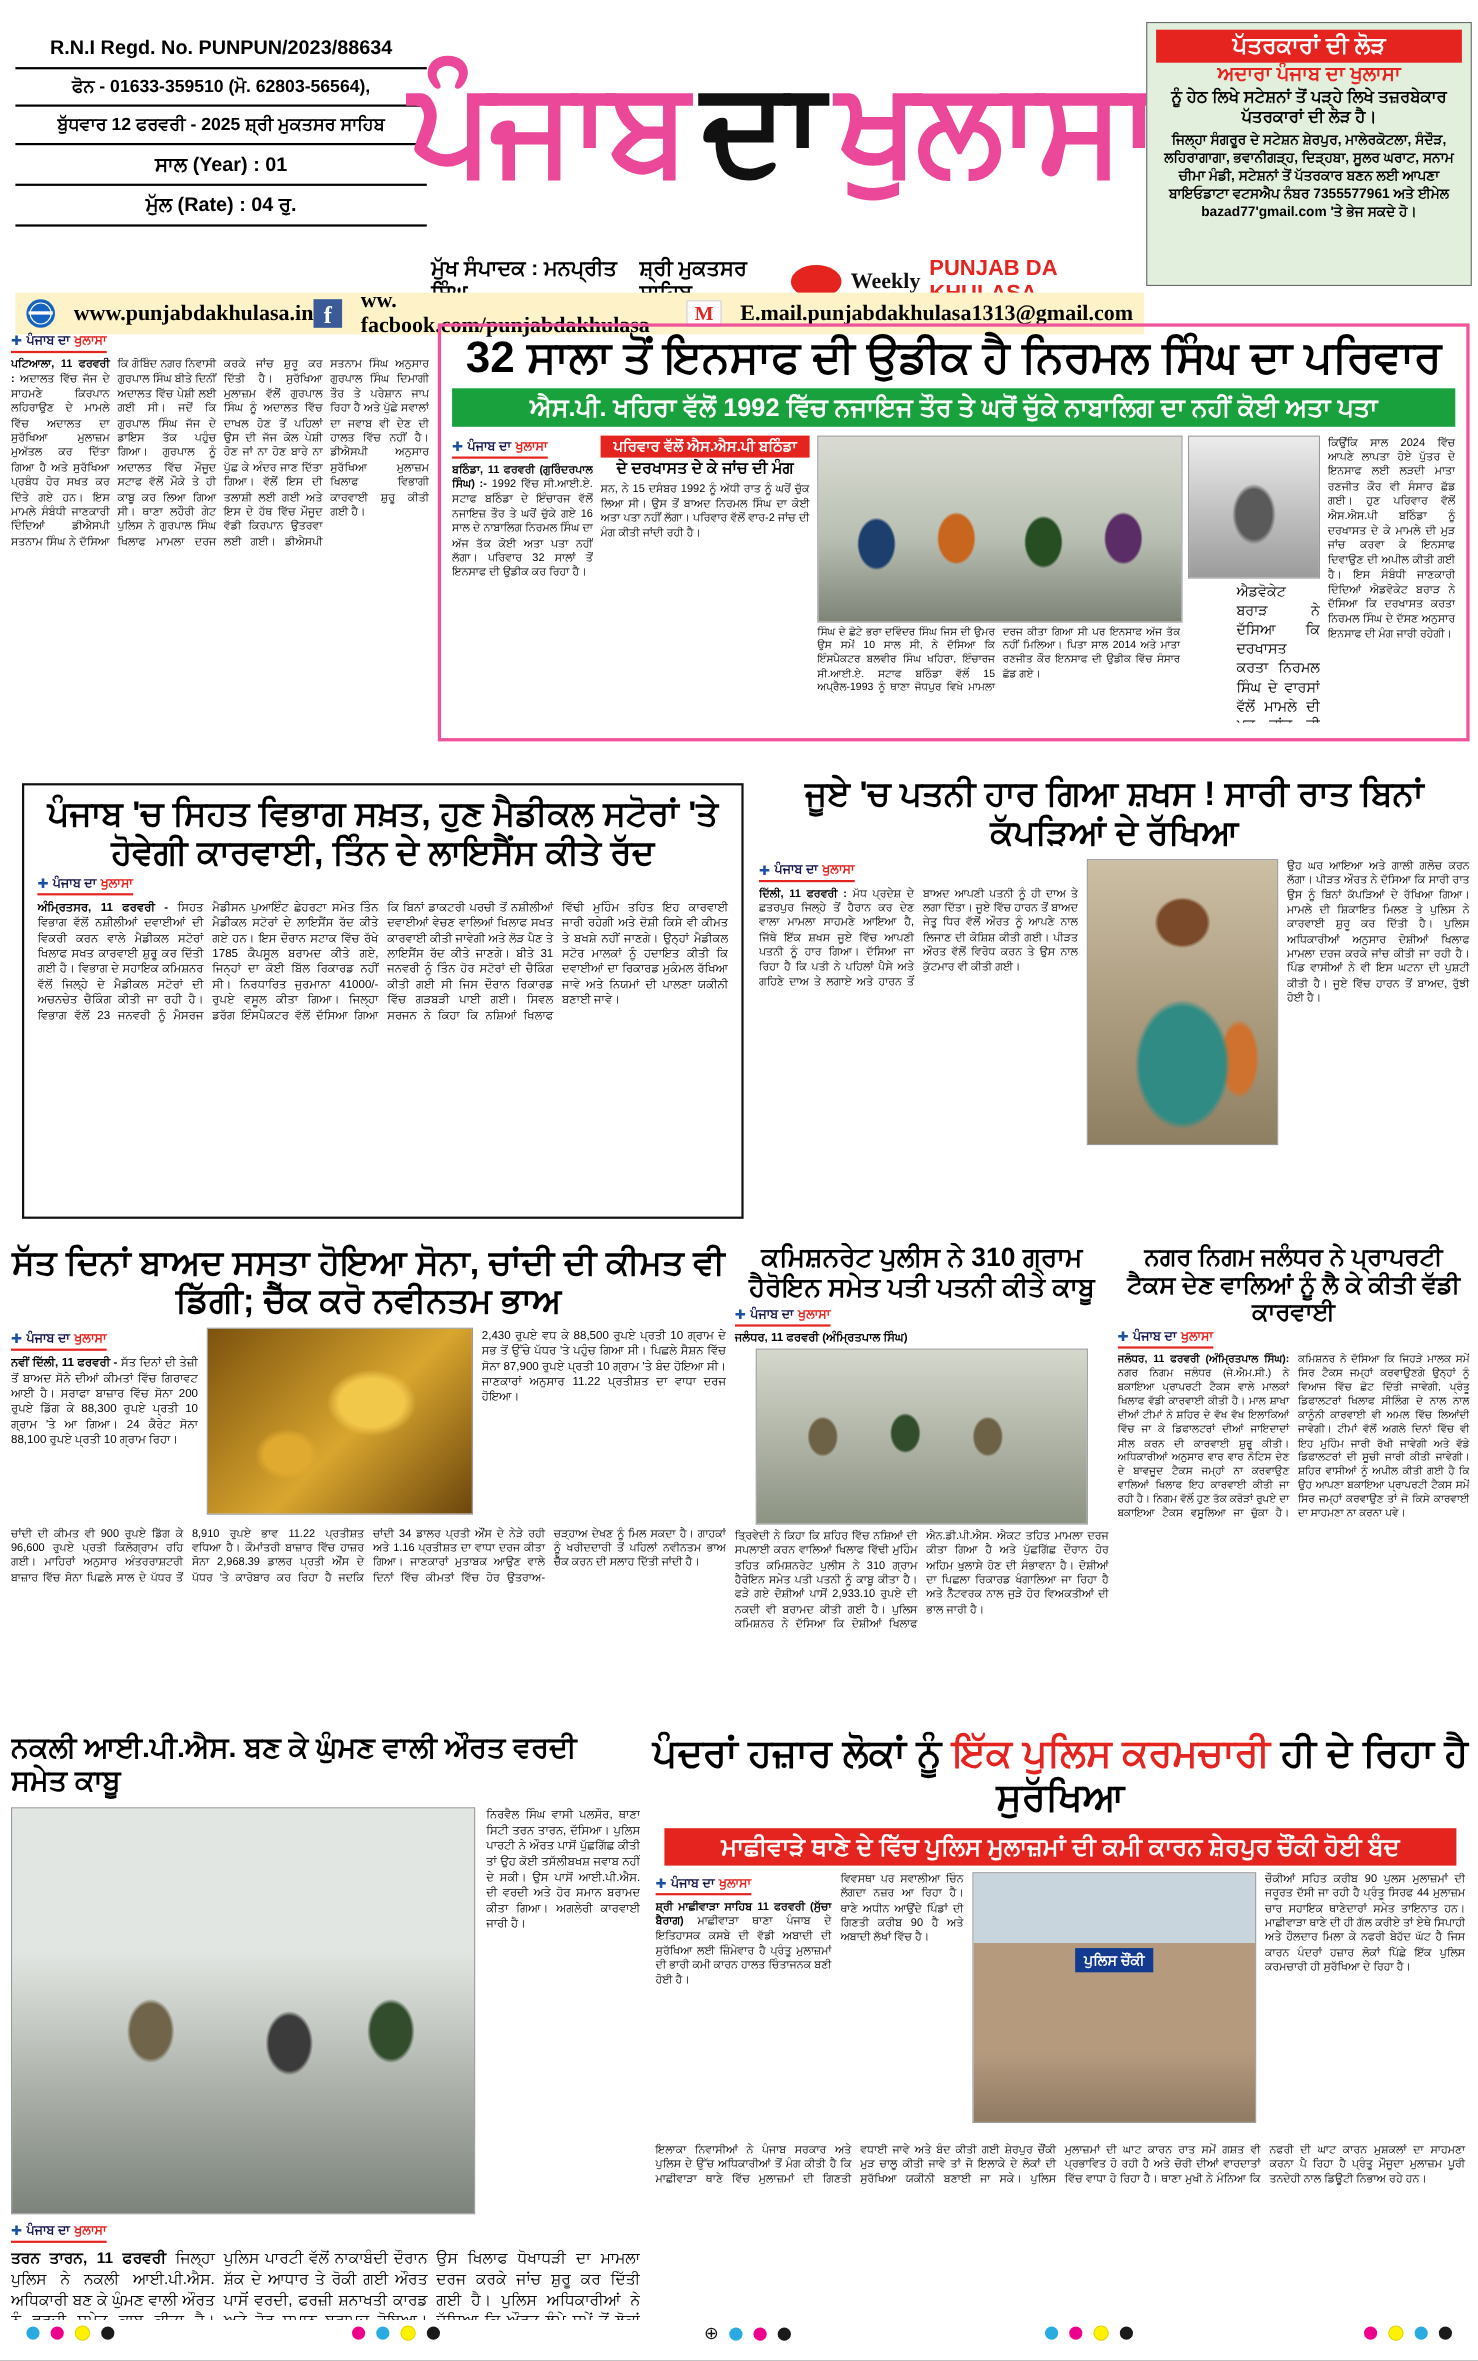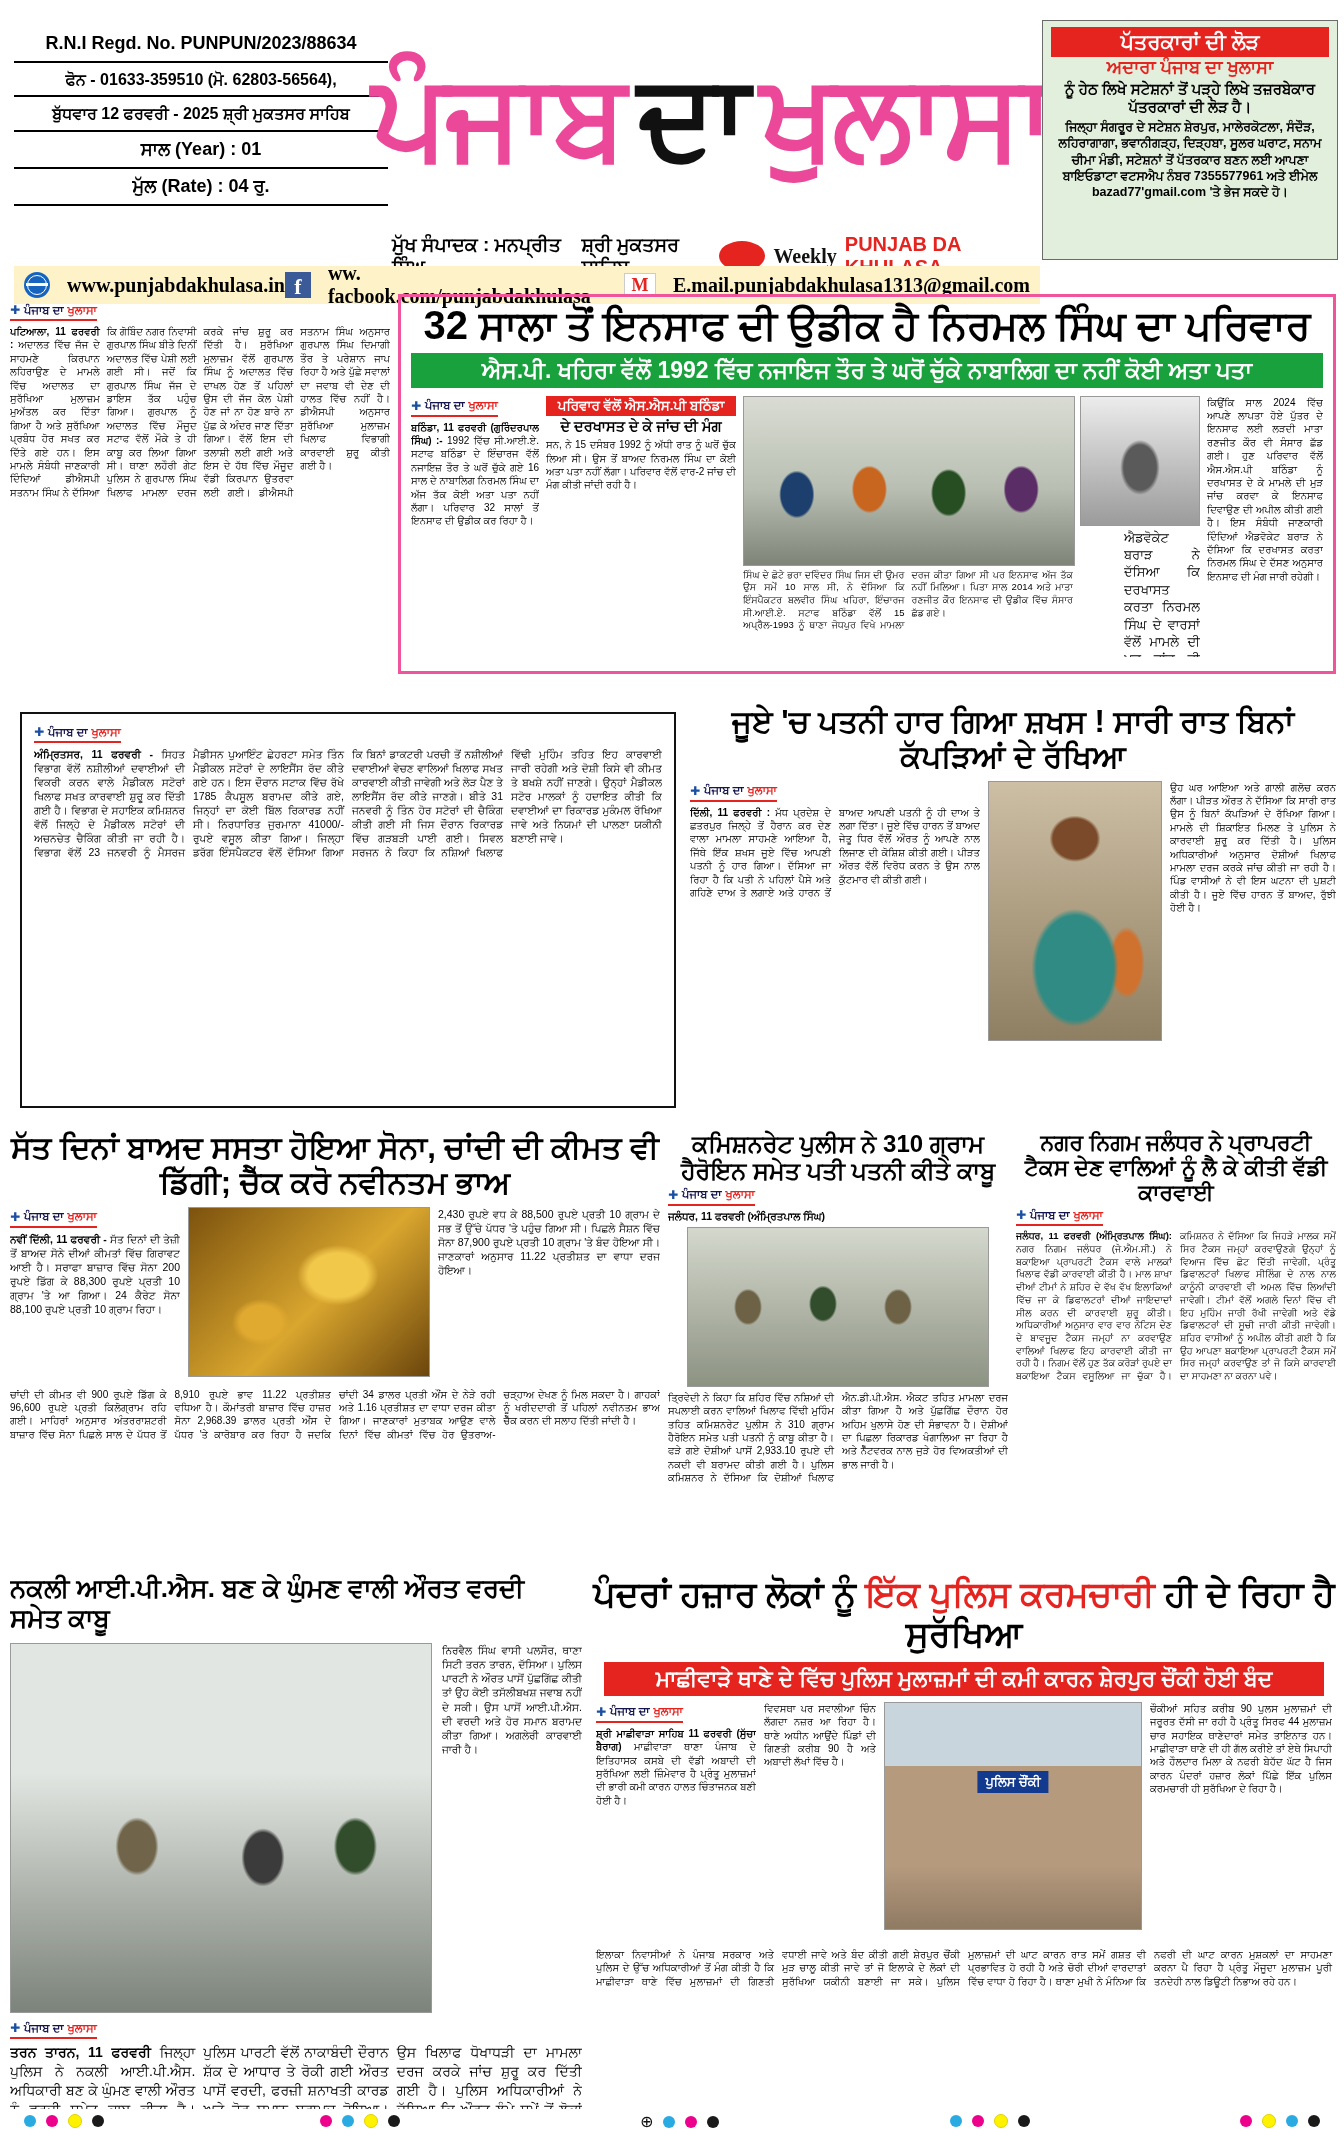--- a/index.html
+++ b/index.html
@@ -175,20 +175,21 @@
         <div class="photo ph-portrait" style="width:118px;height:128px;border:1px solid #999;"></div>
         <div class="cols" style="font-size:13px;height:128px;margin-top:3px;margin-left:44px;">ਐਡਵੋਕੇਟ ਬਰਾੜ ਨੇ ਦੱਸਿਆ ਕਿ ਦਰਖਾਸਤ ਕਰਤਾ ਨਿਰਮਲ ਸਿੰਘ ਦੇ ਵਾਰਸਾਂ ਵੱਲੋਂ ਮਾਮਲੇ ਦੀ ਮੁੜ ਜਾਂਚ ਦੀ ਮੰਗ ਕੀਤੀ ਗਈ ਹੈ।</div>
       </div>
       <div style="flex:1;">
         <div class="cols" style="font-size:10px;height:262px;">ਕਿਉਂਕਿ ਸਾਲ 2024 ਵਿੱਚ ਆਪਣੇ ਲਾਪਤਾ ਹੋਏ ਪੁੱਤਰ ਦੇ ਇਨਸਾਫ ਲਈ ਲੜਦੀ ਮਾਤਾ ਰਣਜੀਤ ਕੌਰ ਵੀ ਸੰਸਾਰ ਛੱਡ ਗਈ। ਹੁਣ ਪਰਿਵਾਰ ਵੱਲੋਂ ਐਸ.ਐਸ.ਪੀ ਬਠਿੰਡਾ ਨੂੰ ਦਰਖਾਸਤ ਦੇ ਕੇ ਮਾਮਲੇ ਦੀ ਮੁੜ ਜਾਂਚ ਕਰਵਾ ਕੇ ਇਨਸਾਫ ਦਿਵਾਉਣ ਦੀ ਅਪੀਲ ਕੀਤੀ ਗਈ ਹੈ। ਇਸ ਸੰਬੰਧੀ ਜਾਣਕਾਰੀ ਦਿੰਦਿਆਂ ਐਡਵੋਕੇਟ ਬਰਾੜ ਨੇ ਦੱਸਿਆ ਕਿ ਦਰਖਾਸਤ ਕਰਤਾ ਨਿਰਮਲ ਸਿੰਘ ਦੇ ਦੱਸਣ ਅਨੁਸਾਰ ਇਨਸਾਫ ਦੀ ਮੰਗ ਜਾਰੀ ਰਹੇਗੀ।</div>
       </div>
     </div>
   </div>
 
   <div class="art" style="left:20px;top:712px;width:656px;height:396px;border:2.5px solid #111;padding:8px 12px;">
+    <div class="hl" style="font-size:31px;">ਪੰਜਾਬ 'ਚ ਸਿਹਤ ਵਿਭਾਗ ਸਖ਼ਤ, ਹੁਣ ਮੈਡੀਕਲ ਸਟੋਰਾਂ 'ਤੇ ਹੋਵੇਗੀ ਕਾਰਵਾਈ, ਤਿੰਨ ਦੇ ਲਾਇਸੈਂਸ ਕੀਤੇ ਰੱਦ</div>
     <div class="byline">
       <span class="by-cross">✚</span>
       <span class="by-p1">ਪੰਜਾਬ ਦਾ</span>
       <span class="by-p2">ਖੁਲਾਸਾ</span>
     </div>
     <div class="cols" style="column-count:4;column-gap:8px;font-size:10.5px;height:268px;">
       <span class="dl">ਅੰਮ੍ਰਿਤਸਰ, 11 ਫਰਵਰੀ -</span>
       <span>ਸਿਹਤ ਵਿਭਾਗ ਵੱਲੋਂ ਨਸ਼ੀਲੀਆਂ ਦਵਾਈਆਂ ਦੀ ਵਿਕਰੀ ਕਰਨ ਵਾਲੇ ਮੈਡੀਕਲ ਸਟੋਰਾਂ ਖਿਲਾਫ ਸਖਤ ਕਾਰਵਾਈ ਸ਼ੁਰੂ ਕਰ ਦਿੱਤੀ ਗਈ ਹੈ। ਵਿਭਾਗ ਦੇ ਸਹਾਇਕ ਕਮਿਸ਼ਨਰ ਵੱਲੋਂ ਜਿਲ੍ਹੇ ਦੇ ਮੈਡੀਕਲ ਸਟੋਰਾਂ ਦੀ ਅਚਨਚੇਤ ਚੈਕਿੰਗ ਕੀਤੀ ਜਾ ਰਹੀ ਹੈ। ਵਿਭਾਗ ਵੱਲੋਂ 23 ਜਨਵਰੀ ਨੂੰ ਮੈਸਰਜ ਮੈਡੀਸਨ ਪੁਆਇੰਟ ਛੇਹਰਟਾ ਸਮੇਤ ਤਿੰਨ ਮੈਡੀਕਲ ਸਟੋਰਾਂ ਦੇ ਲਾਇਸੈਂਸ ਰੱਦ ਕੀਤੇ ਗਏ ਹਨ। ਇਸ ਦੌਰਾਨ ਸਟਾਕ ਵਿੱਚ ਰੱਖੇ 1785 ਕੈਪਸੂਲ ਬਰਾਮਦ ਕੀਤੇ ਗਏ, ਜਿਨ੍ਹਾਂ ਦਾ ਕੋਈ ਬਿੱਲ ਰਿਕਾਰਡ ਨਹੀਂ ਸੀ। ਨਿਰਧਾਰਿਤ ਜੁਰਮਾਨਾ 41000/- ਰੁਪਏ ਵਸੂਲ ਕੀਤਾ ਗਿਆ। ਜਿਲ੍ਹਾ ਡਰੱਗ ਇੰਸਪੈਕਟਰ ਵੱਲੋਂ ਦੱਸਿਆ ਗਿਆ ਕਿ ਬਿਨਾਂ ਡਾਕਟਰੀ ਪਰਚੀ ਤੋਂ ਨਸ਼ੀਲੀਆਂ ਦਵਾਈਆਂ ਵੇਚਣ ਵਾਲਿਆਂ ਖਿਲਾਫ ਸਖਤ ਕਾਰਵਾਈ ਕੀਤੀ ਜਾਵੇਗੀ ਅਤੇ ਲੋੜ ਪੈਣ ਤੇ ਲਾਇਸੈਂਸ ਰੱਦ ਕੀਤੇ ਜਾਣਗੇ। ਬੀਤੇ 31 ਜਨਵਰੀ ਨੂੰ ਤਿੰਨ ਹੋਰ ਸਟੋਰਾਂ ਦੀ ਚੈਕਿੰਗ ਕੀਤੀ ਗਈ ਸੀ ਜਿਸ ਦੌਰਾਨ ਰਿਕਾਰਡ ਵਿੱਚ ਗੜਬੜੀ ਪਾਈ ਗਈ। ਸਿਵਲ ਸਰਜਨ ਨੇ ਕਿਹਾ ਕਿ ਨਸ਼ਿਆਂ ਖਿਲਾਫ ਵਿੱਢੀ ਮੁਹਿੰਮ ਤਹਿਤ ਇਹ ਕਾਰਵਾਈ ਜਾਰੀ ਰਹੇਗੀ ਅਤੇ ਦੋਸ਼ੀ ਕਿਸੇ ਵੀ ਕੀਮਤ ਤੇ ਬਖਸ਼ੇ ਨਹੀਂ ਜਾਣਗੇ। ਉਨ੍ਹਾਂ ਮੈਡੀਕਲ ਸਟੋਰ ਮਾਲਕਾਂ ਨੂੰ ਹਦਾਇਤ ਕੀਤੀ ਕਿ ਦਵਾਈਆਂ ਦਾ ਰਿਕਾਰਡ ਮੁਕੰਮਲ ਰੱਖਿਆ ਜਾਵੇ ਅਤੇ ਨਿਯਮਾਂ ਦੀ ਪਾਲਣਾ ਯਕੀਨੀ ਬਣਾਈ ਜਾਵੇ।</span>
     </div>
   </div>

